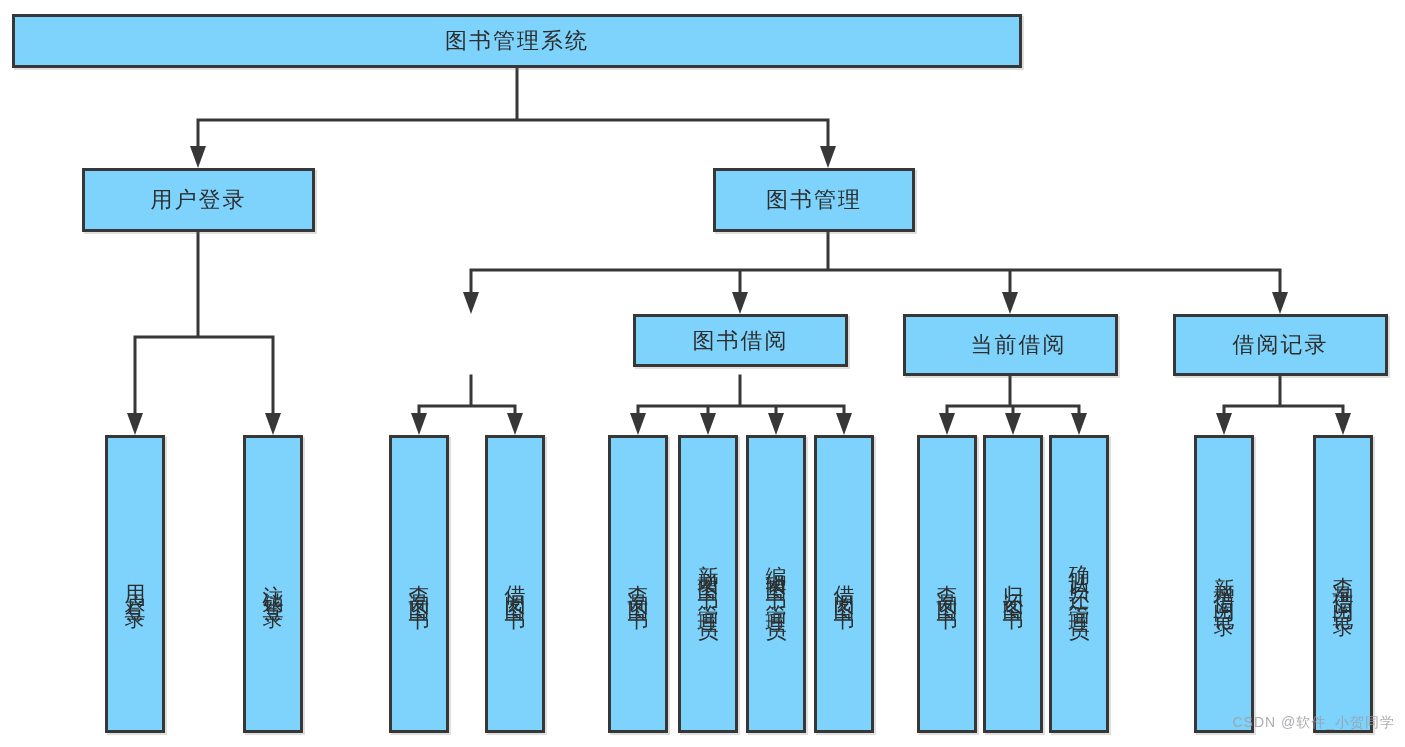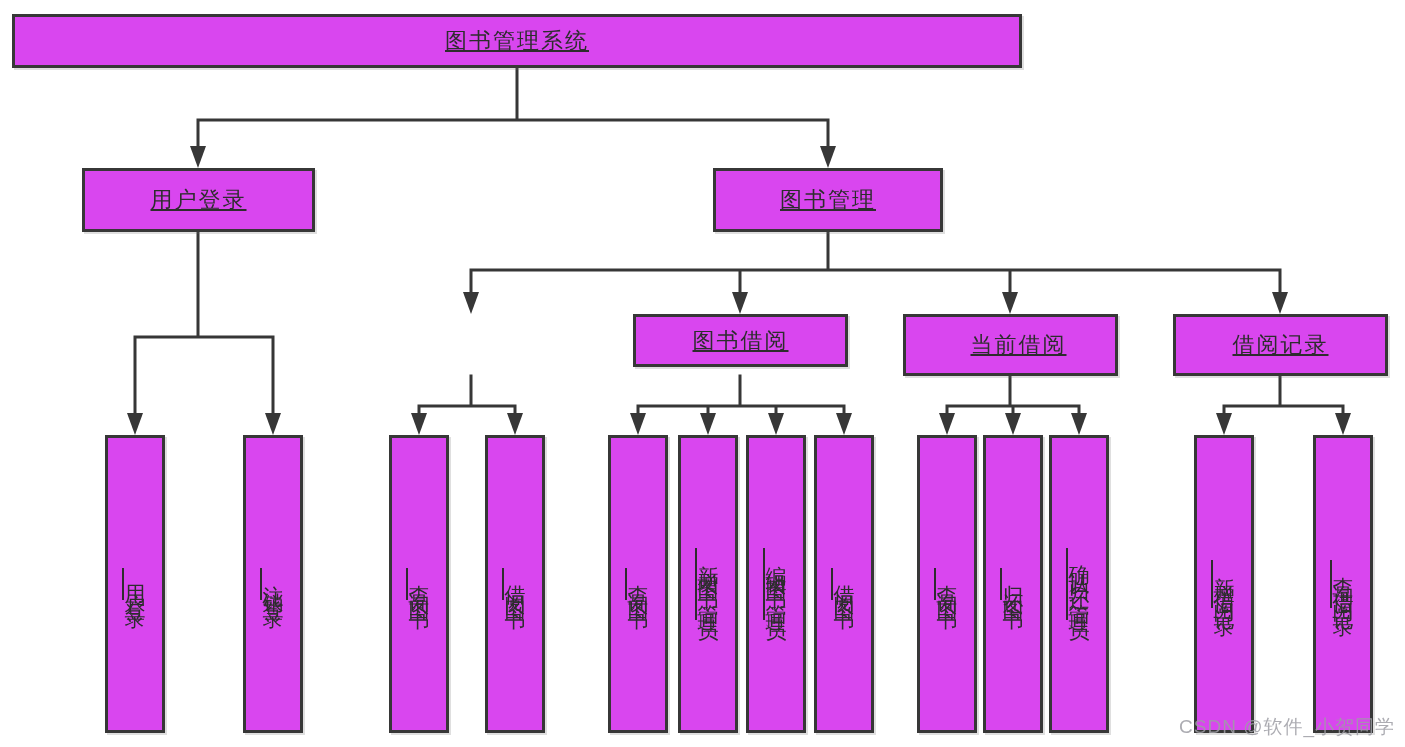--- a/index.html
+++ b/index.html
@@ -14,41 +14,40 @@
     background: #ffffff;
     overflow: hidden;
   }
   .edges {
     position: absolute; left: 0; top: 0;
     width: 1405px; height: 747px;
     z-index: 1;
   }
   .node {
     position: absolute;
-    background: #d946ef;
+    background: #7dd3fc;
     border: 3px solid #373737;
     box-shadow: 2px 2px 0 rgba(110,110,110,0.22);
     display: flex; align-items: center; justify-content: center;
     color: #2d2d2d;
     z-index: 2;
     text-align: center;
-    text-decoration: underline;
   }
   .h-node { font-size: 22px; letter-spacing: 2px; }
   .v-node {
     writing-mode: vertical-rl;
     text-orientation: mixed;
     font-size: 21px;
     letter-spacing: 8px;
     line-height: 54px;
   }
   .watermark {
     position: absolute;
     right: 10px; top: 714px;
-    font-size: 19px;
+    font-size: 14px;
     color: rgba(158,158,164,0.85);
     letter-spacing: 1px;
     z-index: 3;
     white-space: nowrap;
   }
   .edge { stroke: #373737; stroke-width: 3; fill: none; stroke-linecap: square; }
   .arrow { fill: #373737; stroke: none; }
 </style>
 </head>
 <body>
@@ -91,21 +90,21 @@
     <polygon class="arrow" points="1335,413 1351,413 1343,435"></polygon>
   </svg>
 
   <div class="node h-node" style="left:12px; top:14px; width:1010px; height:54px;">
     <span>图书管理系统</span>
   </div>
 
   <div class="node h-node" style="left:82px; top:168px; width:233px; height:64px;">
     <span>用户登录</span>
   </div>
-  <div class="node h-node" style="left:713px; top:168px; width:230px; height:64px;">
+  <div class="node h-node" style="left:713px; top:168px; width:202px; height:64px;">
     <span>图书管理</span>
   </div>
 
   <div class="node h-node" style="left:633px; top:314px; width:215px; height:53px;">
     <span>图书借阅</span>
   </div>
   <div class="node h-node" style="left:903px; top:314px; width:215px; height:62px;padding-left:16px;">
     <span>当前借阅</span>
   </div>
   <div class="node h-node" style="left:1173px; top:314px; width:215px; height:62px;">

